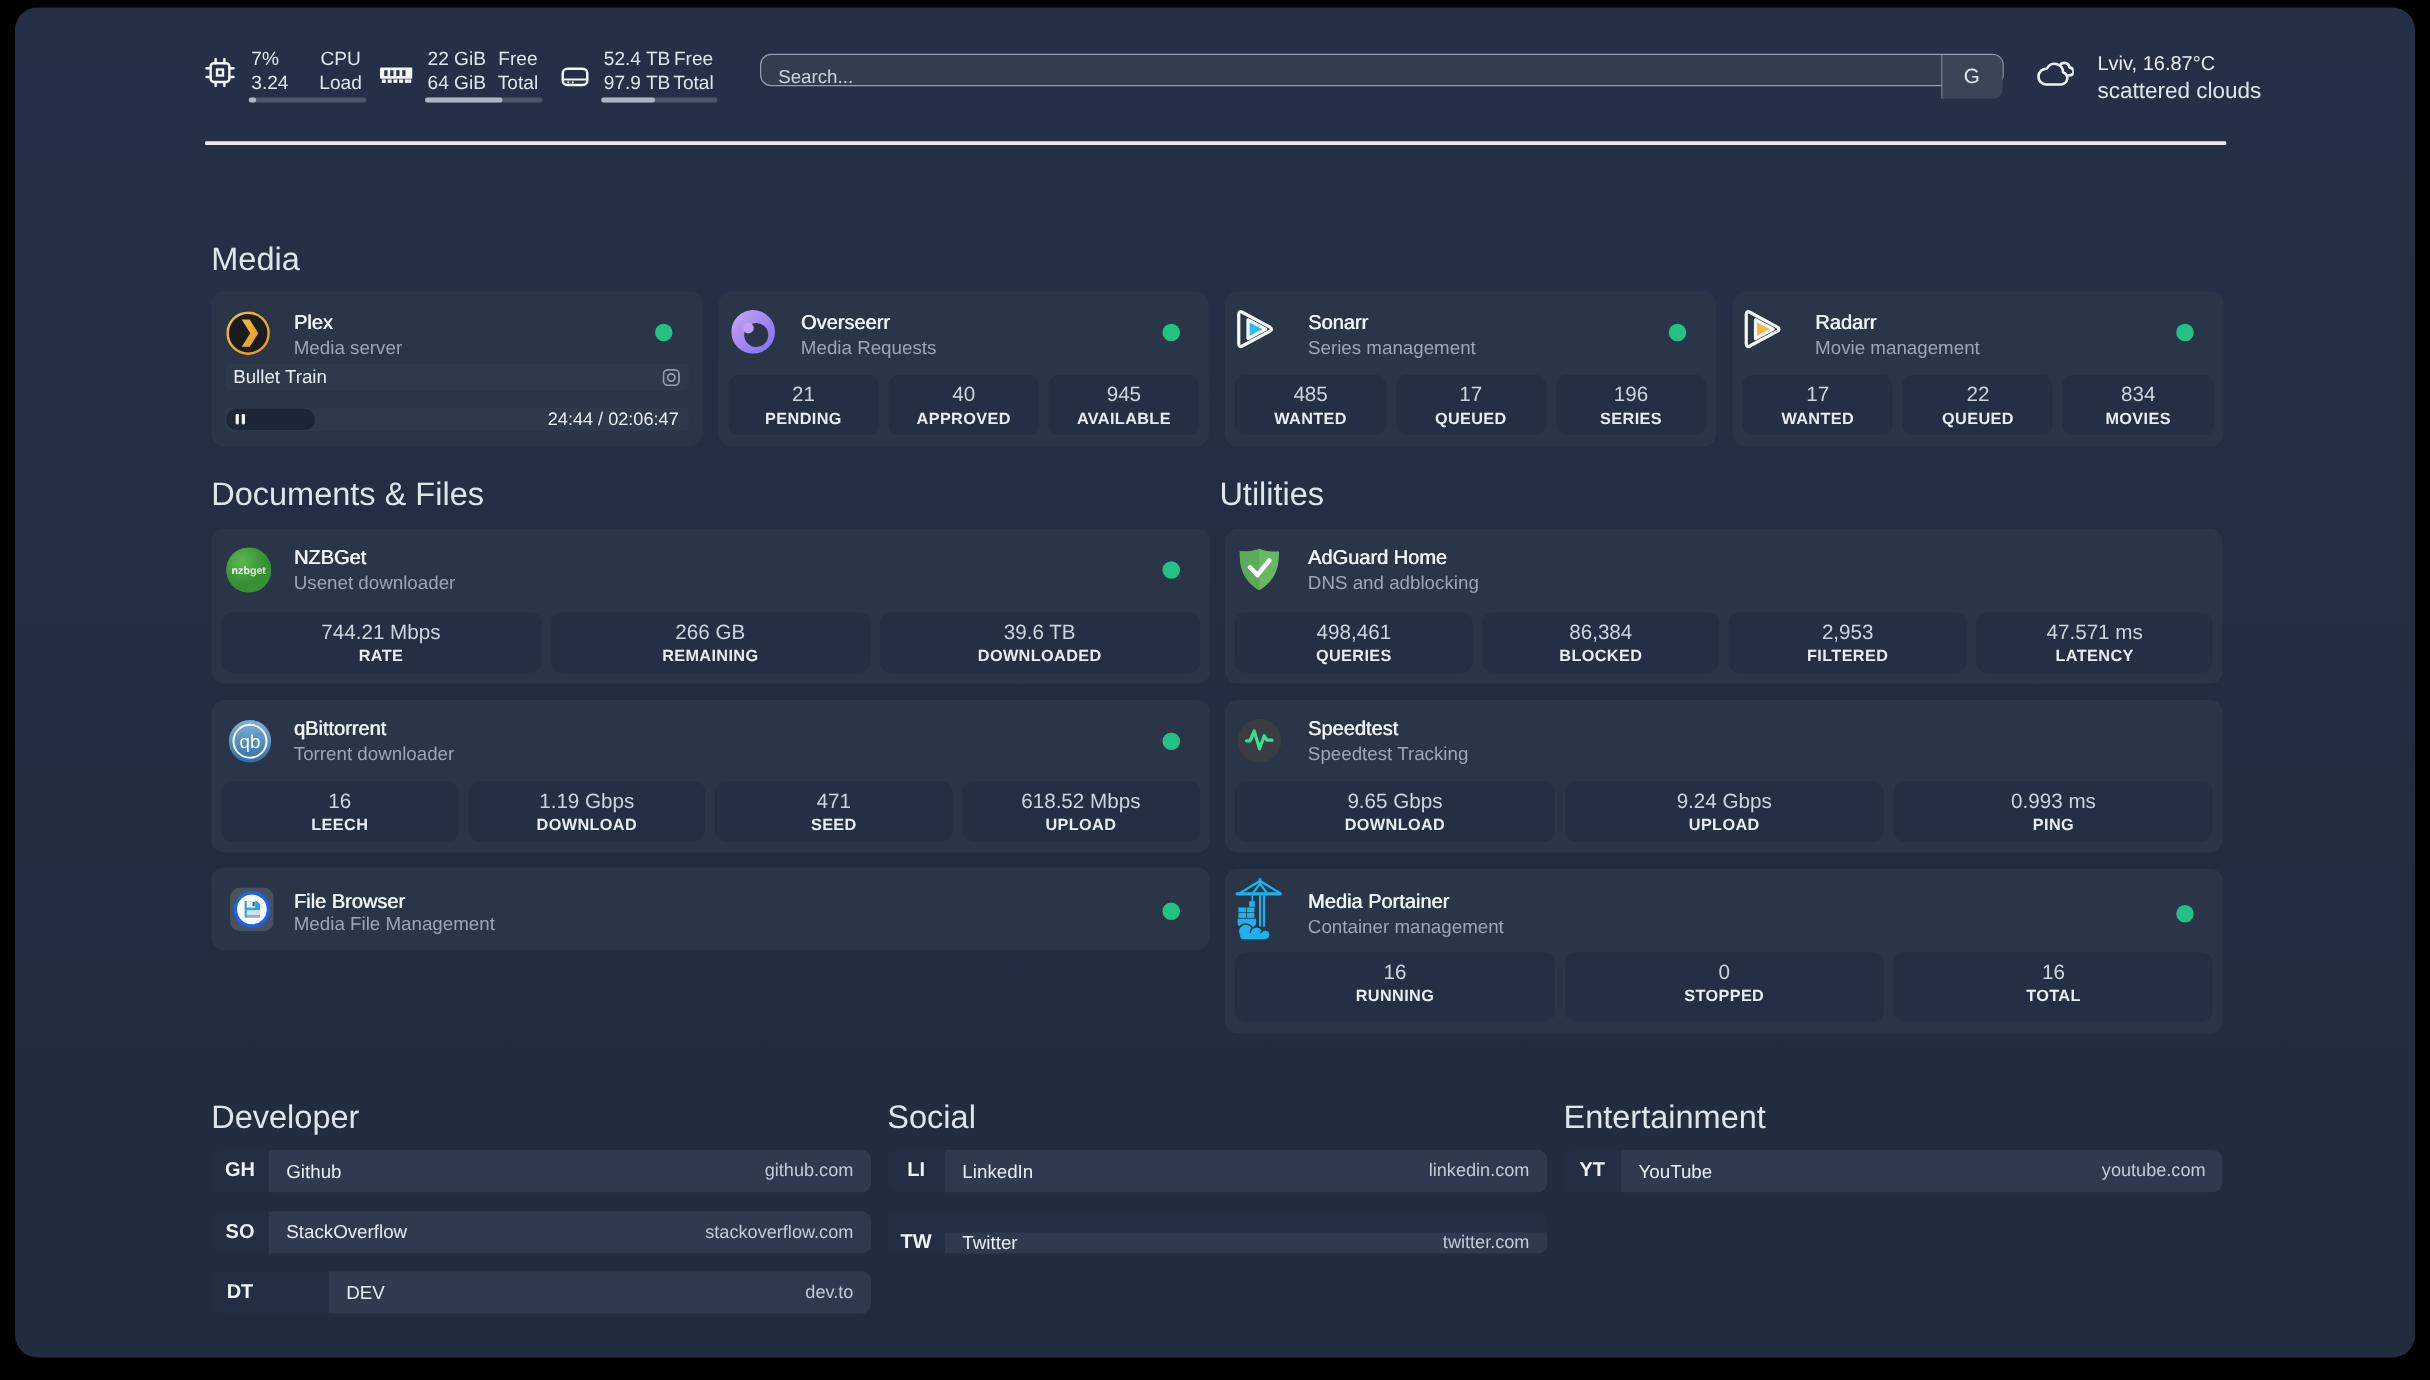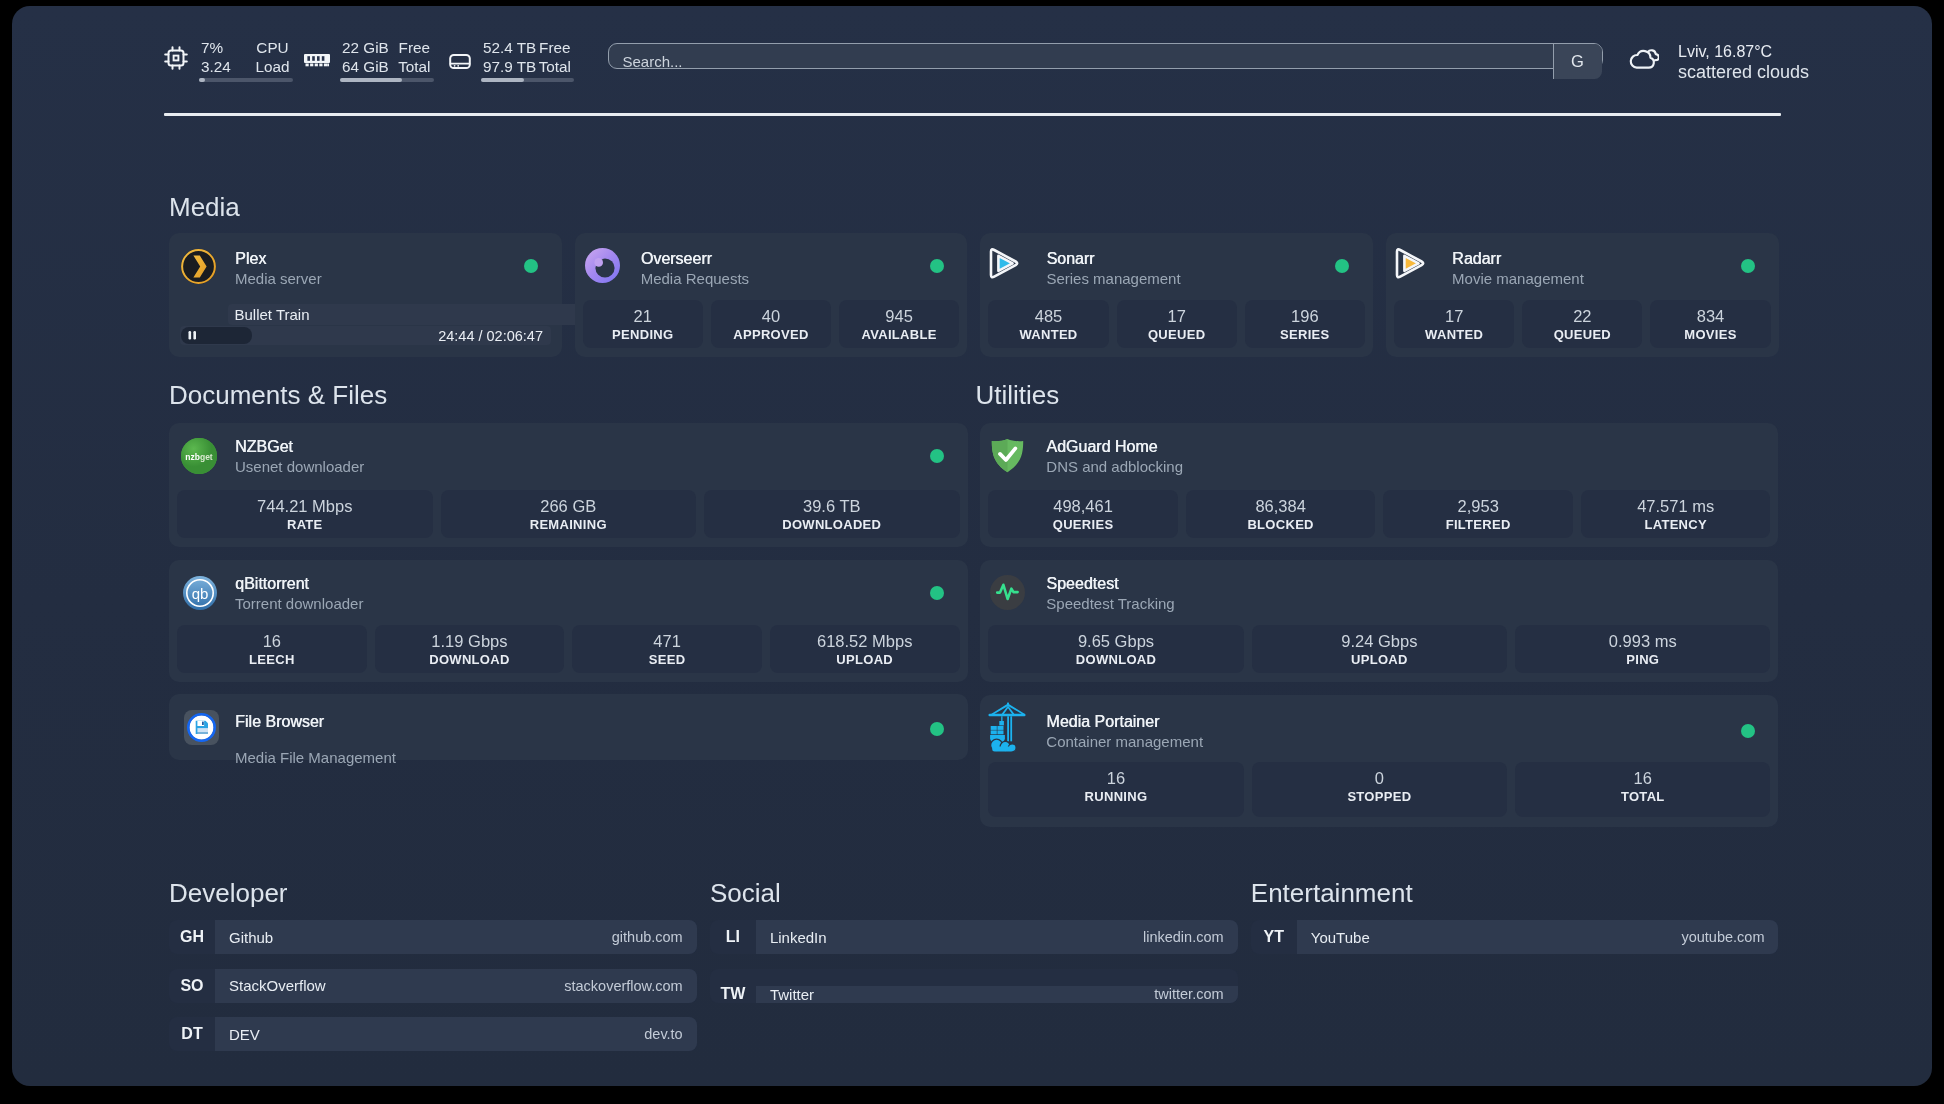--- a/index.html
+++ b/index.html
@@ -97,21 +97,21 @@
               <stop offset="1" stop-color="#e39b22"></stop>
             </linearGradient>
           </defs>
           <circle cx="18.5" cy="18.5" r="17.5" fill="#1a1c20"></circle>
           <circle cx="18.5" cy="18.5" r="16.4" fill="none" stroke="url(#plg)" stroke-width="2"></circle>
           <path d="M13.4 7.6 h6.4 l6.8 10.9 -6.8 10.9 h-6.4 l6.8 -10.9 z" fill="url(#plg)"></path>
         </svg></div>
       <div class="ttl" style="top:15px;">Plex</div>
       <div class="sub" style="top:36px;">Media server</div>
       <div class="dot" style="left:355.0px;top:26px;"></div>
-      <div class="abs" style="left:10.5px;top:71px;width:371.5px;height:21px;background:#2f394c;border-radius:4px;margin-left:48px;">
+      <div class="abs" style="left:10.5px;top:58px;width:371.5px;height:21px;background:#2f394c;border-radius:4px;">
 <div class="abs" style="left:7px;top:2px;font-size:15px;line-height:17px;color:#e9eef4;">Bullet Train</div>
 <div class="abs" style="right:7px;top:3.5px;"><svg width="14" height="14" viewBox="0 0 14 14" fill="none" stroke="#929dab" stroke-width="1.4">
             <rect x="0.8" y="0.8" width="12.4" height="12.4" rx="3.4"></rect>
             <circle cx="7" cy="7" r="2.9"></circle>
           </svg></div>
       </div>
 <div class="abs" style="left:10.5px;top:93.2px;width:371.5px;height:18.4px;background:#2f394c;border-radius:4px;">
 <div class="abs" style="left:1px;top:1px;width:71px;height:16.4px;background:#1d2636;border-radius:8px;">
 <svg class="abs" style="left:7px;top:4px;" width="9" height="8.5" viewBox="0 0 9 8.5">
             <rect x="0.5" width="2.6" height="8.5" rx="1.2" fill="#eef2f6"></rect>
@@ -275,21 +275,21 @@
           <circle cx="17.5" cy="17.5" r="13.2" fill="none" stroke="#1466f2" stroke-width="2.6"></circle>
           <g>
             <path d="M11.7 10.7 h9.8 l2.5 2.5 v10.8 h-12.3 z" fill="#2aa3e3"></path>
             <rect x="13.4" y="11" width="6.7" height="5" fill="#ffffff"></rect>
             <rect x="18" y="11.6" width="1.8" height="3.4" fill="#1d5fa8"></rect>
             <rect x="13.4" y="18.1" width="10.6" height="4" fill="#cfe2f4"></rect>
             <rect x="13.4" y="22.1" width="10.6" height="1.8" fill="#7fb3d8"></rect>
           </g>
         </svg></div>
       <div class="ttl" style="top:16.5px;">File Browser</div>
-      <div class="sub" style="top:35.5px;margin-top:18px;">Media File Management</div>
+      <div class="sub" style="top:35.5px;">Media File Management</div>
       <div class="dot" style="left:761.0px;top:27.5px;"></div>
     </div>
 <div class="card" style="left:968.3px;top:417.4px;width:798.2px;height:123.5px;">
       <div class="abs" style="left:8.5px;top:14px;"><svg width="37" height="37" viewBox="0 0 37 37">
           <path d="M18.5 2 C23 3.9 28.6 4.7 34.2 4 C34.2 15 33 26.3 18.5 35.2 C4 26.3 2.8 15 2.8 4 C8.4 4.7 14 3.9 18.5 2 Z" fill="#66b960"></path>
           <path d="M18.5 2 C14 3.9 8.4 4.7 2.8 4 C2.8 15 4 26.3 18.5 35.2 Z" fill="#5caa57"></path>
           <path d="M11 16.9 L16.9 23 L26.4 11.4" fill="none" stroke="#ffffff" stroke-width="3.7" stroke-linecap="round" stroke-linejoin="round"></path>
         </svg></div>
       <div class="ttl" style="top:13px;">AdGuard Home</div>
       <div class="sub" style="top:34px;">DNS and adblocking</div>
@@ -383,21 +383,21 @@
         <span class="ldom">github.com</span>
       </div>
     </div>
 <div class="lrow" style="left:157px;top:962.6px;width:527.7px;">
       <div class="labl">SO</div>
       <div class="lpill">
         <span>StackOverflow</span>
         <span class="ldom">stackoverflow.com</span>
       </div>
     </div>
-<div class="lrow" style="left:157px;top:1011px;width:527.7px;">
+<div class="lrow" style="left:157px;top:1011px;width:527.7px;gap:48px;">
       <div class="labl">DT</div>
       <div class="lpill">
         <span>DEV</span>
         <span class="ldom">dev.to</span>
       </div>
     </div>
 <div class="lrow" style="left:697.9px;top:914.2px;width:527.7px;">
       <div class="labl">LI</div>
       <div class="lpill">
         <span>LinkedIn</span>

